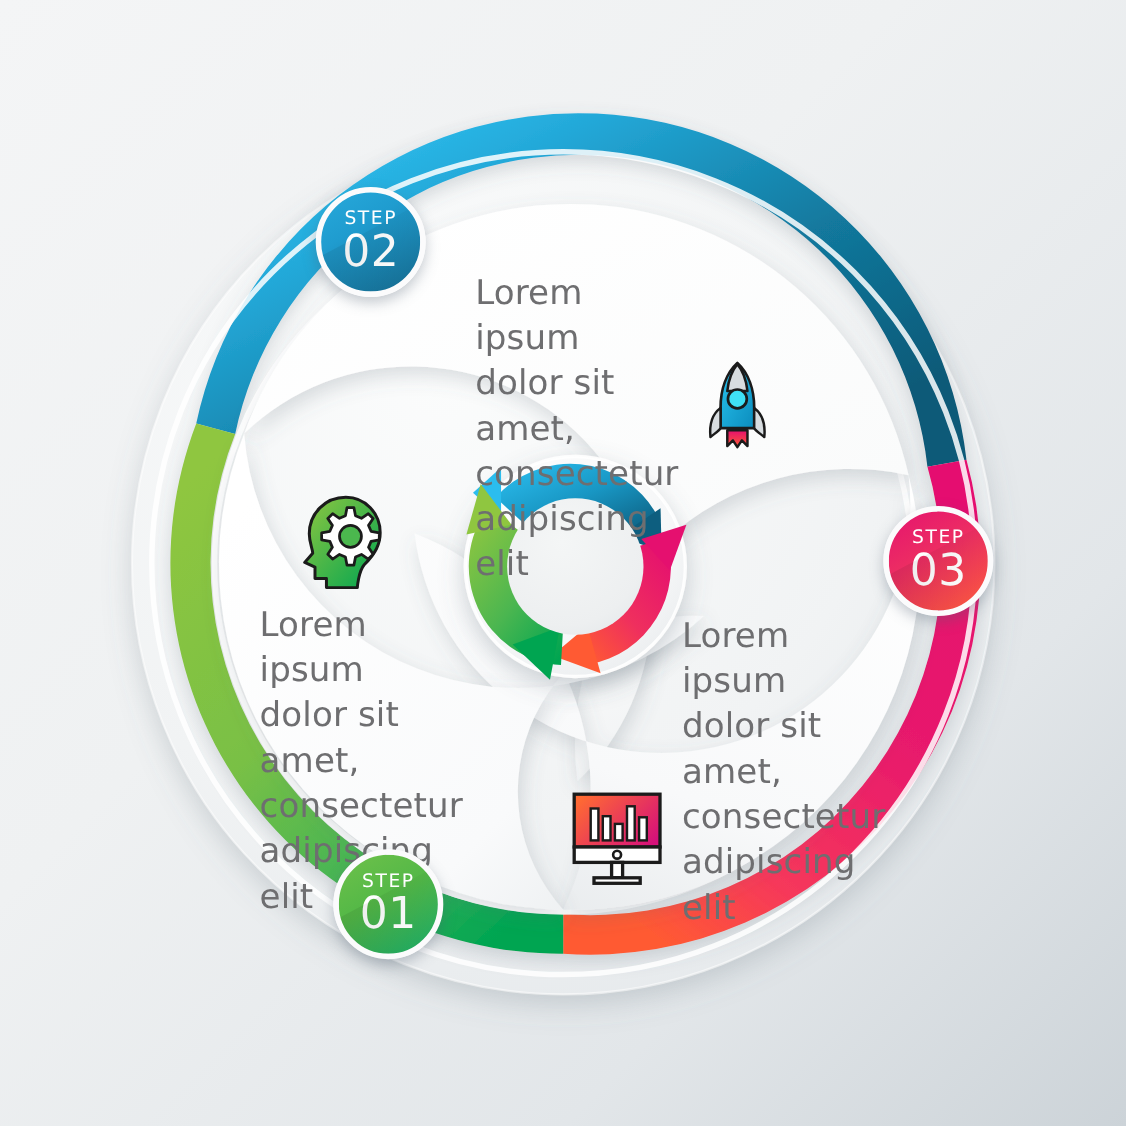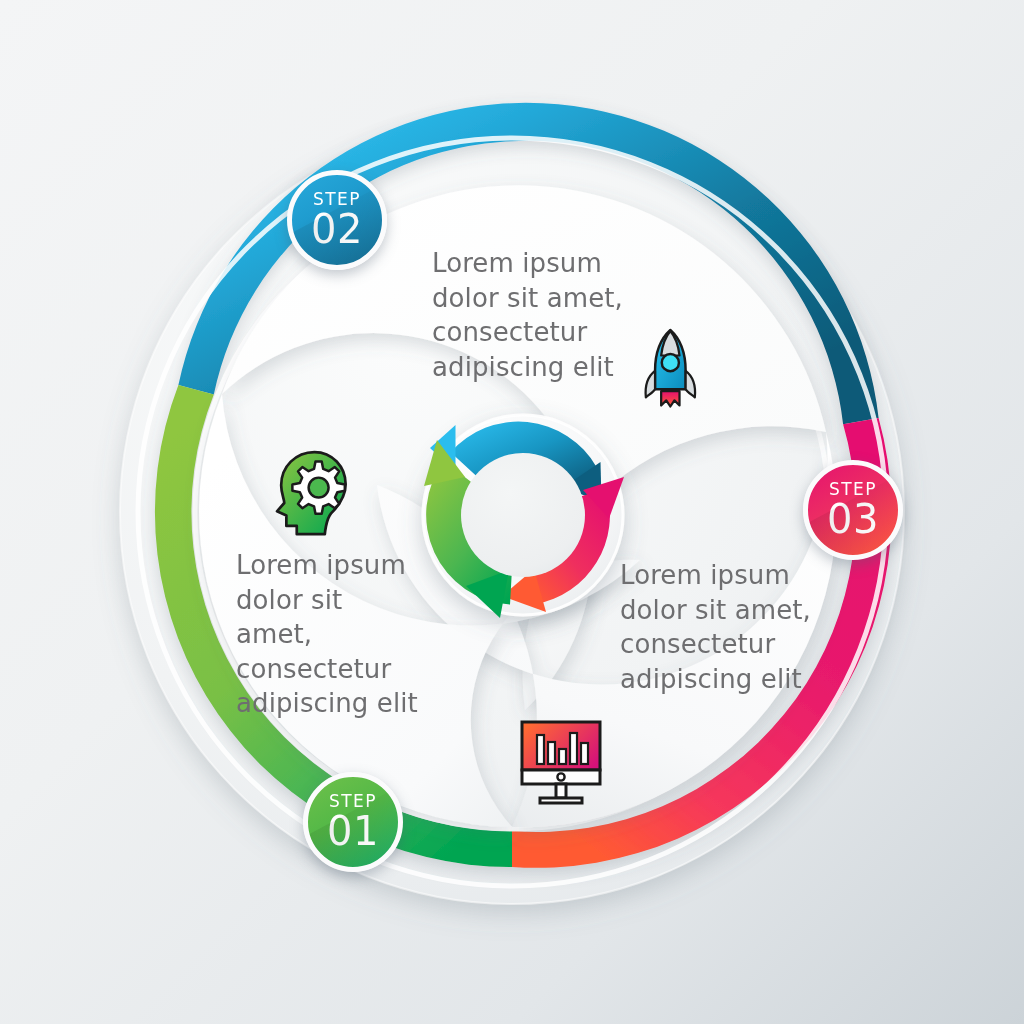--- a/index.html
+++ b/index.html
@@ -8,21 +8,21 @@
     font-family:"DejaVu Sans", sans-serif;
     background:linear-gradient(135deg,#f4f5f6 0%,#eff1f2 40%,#e2e6e9 75%,#ccd3d8 100%);
   }
   #stage{position:relative;width:1024px;height:1024px;}
   #svgroot{position:absolute;left:0;top:0;}
 
   .txtblock{
     position:absolute;
     color:#6e6e70;
     font-family:"DejaVu Sans", sans-serif;
-    font-size:26px;
+    font-size:31px;
     line-height:1.33;
     letter-spacing:.1px;
     white-space:pre-line;
     pointer-events:none;
   }
   #txt-step2{ left:432px; top:246px; width:200px; text-align:left;}
   #txt-step1{ left:236px; top:548px; width:190px; text-align:left;}
   #txt-step3{ left:620px; top:558px; width:195px; text-align:left;}
 
   .badge{

